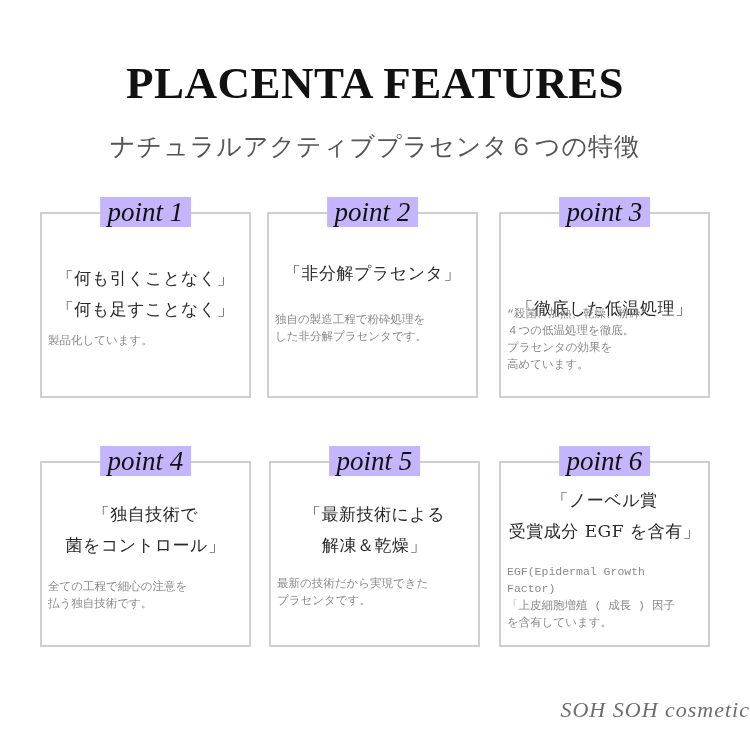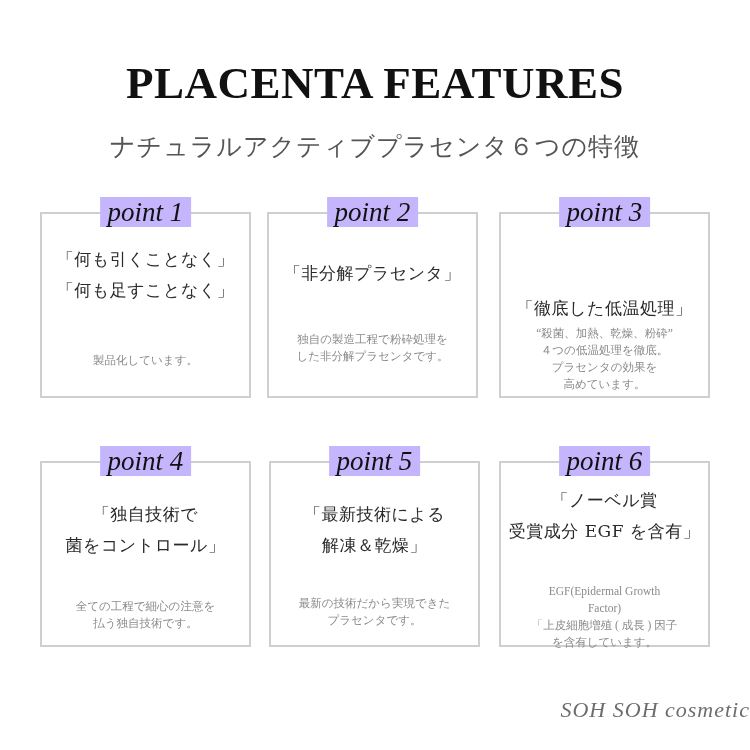--- a/index.html
+++ b/index.html
@@ -40,25 +40,23 @@
     .card .head {
       position: absolute; left: 0; right: 0;
       text-align: center;
       font-family: "DejaVu Serif", "Liberation Serif", serif;
       font-size: 17px; line-height: 31px; color: #2a2a2a;
       white-space: pre-line;
       letter-spacing: 0.5px;
     }
     .card .body {
       position: absolute; left: 6px; right: 6px;
-      text-align: center;
-      font-family: Liberation Serif, serif;
+      font-family: Liberation Mono, monospace;
       font-size: 11.5px; line-height: 17px; color: #8a8a8a;
       white-space: pre-line;
-      margin-top: 20px;
     }
 
     #c1 { left: 40px; top: 212px; }
     #c2 { left: 267px; top: 212px; }
     #c3 { left: 499px; top: 212px; }
     #c4 { left: 40px; top: 461px; }
     #c5 { left: 269px; top: 461px; }
     #c6 { left: 499px; top: 461px; }
 
     .footer {
@@ -71,21 +69,21 @@
     }
   </style>
 </head>
 <body>
 
 <h1 class="title">PLACENTA FEATURES</h1>
 <div class="subtitle">ナチュラルアクティブプラセンタ６つの特徴</div>
 
 <div class="card" id="c1">
   <div class="label">point 1</div>
-  <div class="head" style="top:30px;">「何も引くことなく」
+  <div class="head" style="top:49px;">「何も引くことなく」
 「何も足すことなく」</div>
   <div class="body" style="top:118px;">製品化しています。</div>
 </div>
 
 <div class="card" id="c2">
   <div class="label">point 2</div>
   <div class="head" style="top:44px;">「非分解プラセンタ」</div>
   <div class="body" style="top:97px;">独自の製造工程で粉砕処理を
 した非分解プラセンタです。</div>
 </div>

